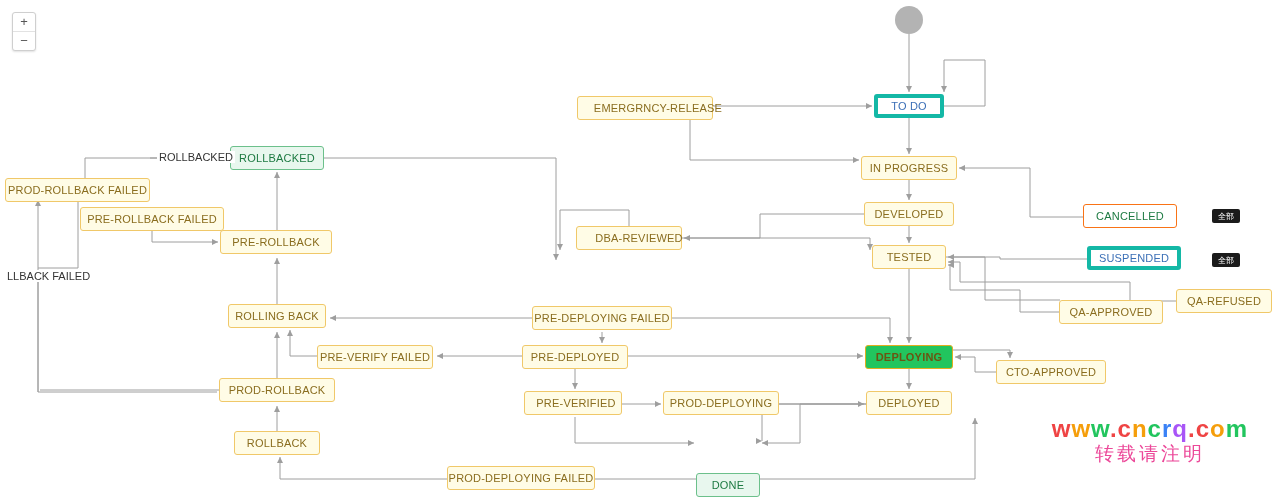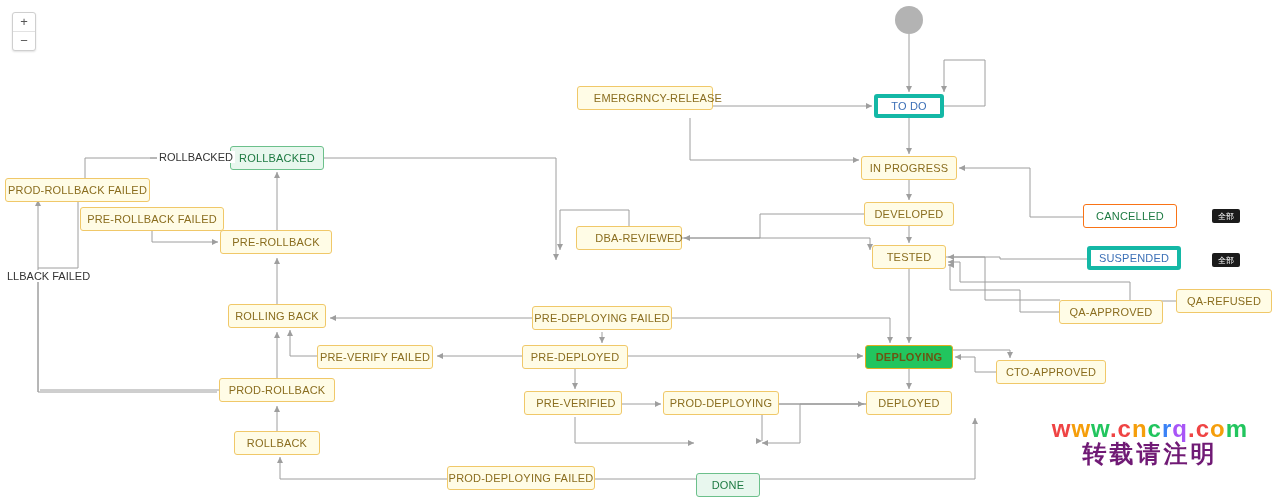--- a/index.html
+++ b/index.html
@@ -53,21 +53,21 @@
   }
 
   .badge-all{
     position:absolute;width:28px;height:14px;background:#1b1b1b;color:#fff;
     font-size:8px;border-radius:2px;display:flex;align-items:center;justify-content:center;
     letter-spacing:0;
   }
 
   .wm{position:absolute;right:32px;bottom:36px;text-align:center;pointer-events:none;}
   .wm .wm1{font-size:24px;font-weight:bold;letter-spacing:1px;line-height:26px;}
-  .wm .wm2{font-size:24px;font-weight:bold;letter-spacing:3px;color:#701a75;line-height:24px;}
+  .wm .wm2{font-size:19px;font-weight:normal;letter-spacing:3px;color:#ec4899;line-height:24px;}
   .wm span{display:inline;}
 </style>
 </head>
 <body>
 
 <div id="canvas">
 
   <svg class="edges" viewBox="0 0 1280 502">
     <defs>
       <marker id="ah" markerWidth="7" markerHeight="7" refX="6" refY="3" orient="auto" markerUnits="userSpaceOnUse">
@@ -164,21 +164,21 @@
   </svg>
 
   <div class="start-circle" style="left:895px;top:6px;"></div>
 
   <div class="zoom-ctl">
     <div class="zoom-btn plus">+</div>
     <div class="zoom-btn">−</div>
   </div>
 
   <div id="nodes-layer">
-      <div class="node n-yellow" style="left: 577px; top: 86px; width: 136px; padding-left: 34px;">EMERGRNCY-RELEASE</div>
+      <div class="node n-yellow" style="left: 577px; top: 96px; width: 136px; padding-left: 34px;">EMERGRNCY-RELEASE</div>
       <div class="node n-blue" style="left: 874px; top: 94px; width: 70px;">TO DO</div>
       <div class="node n-green" style="left: 230px; top: 146px; width: 94px;">ROLLBACKED</div>
       <div class="node n-yellow" style="left: 861px; top: 156px; width: 96px;">IN PROGRESS</div>
       <div class="node n-yellow" style="left: 5px; top: 178px; width: 145px;">PROD-ROLLBACK FAILED</div>
       <div class="node n-yellow" style="left: 80px; top: 207px; width: 144px;">PRE-ROLLBACK FAILED</div>
       <div class="node n-yellow" style="left: 864px; top: 202px; width: 90px;">DEVELOPED</div>
       <div class="node n-green-light" style="left: 1083px; top: 204px; width: 94px;">CANCELLED</div>
       <div class="node n-yellow" style="left: 576px; top: 226px; width: 106px; padding-left: 28px;">DBA-REVIEWED</div>
       <div class="node n-yellow" style="left: 220px; top: 230px; width: 112px;">PRE-ROLLBACK</div>
       <div class="node n-yellow" style="left: 872px; top: 245px; width: 74px;">TESTED</div>

